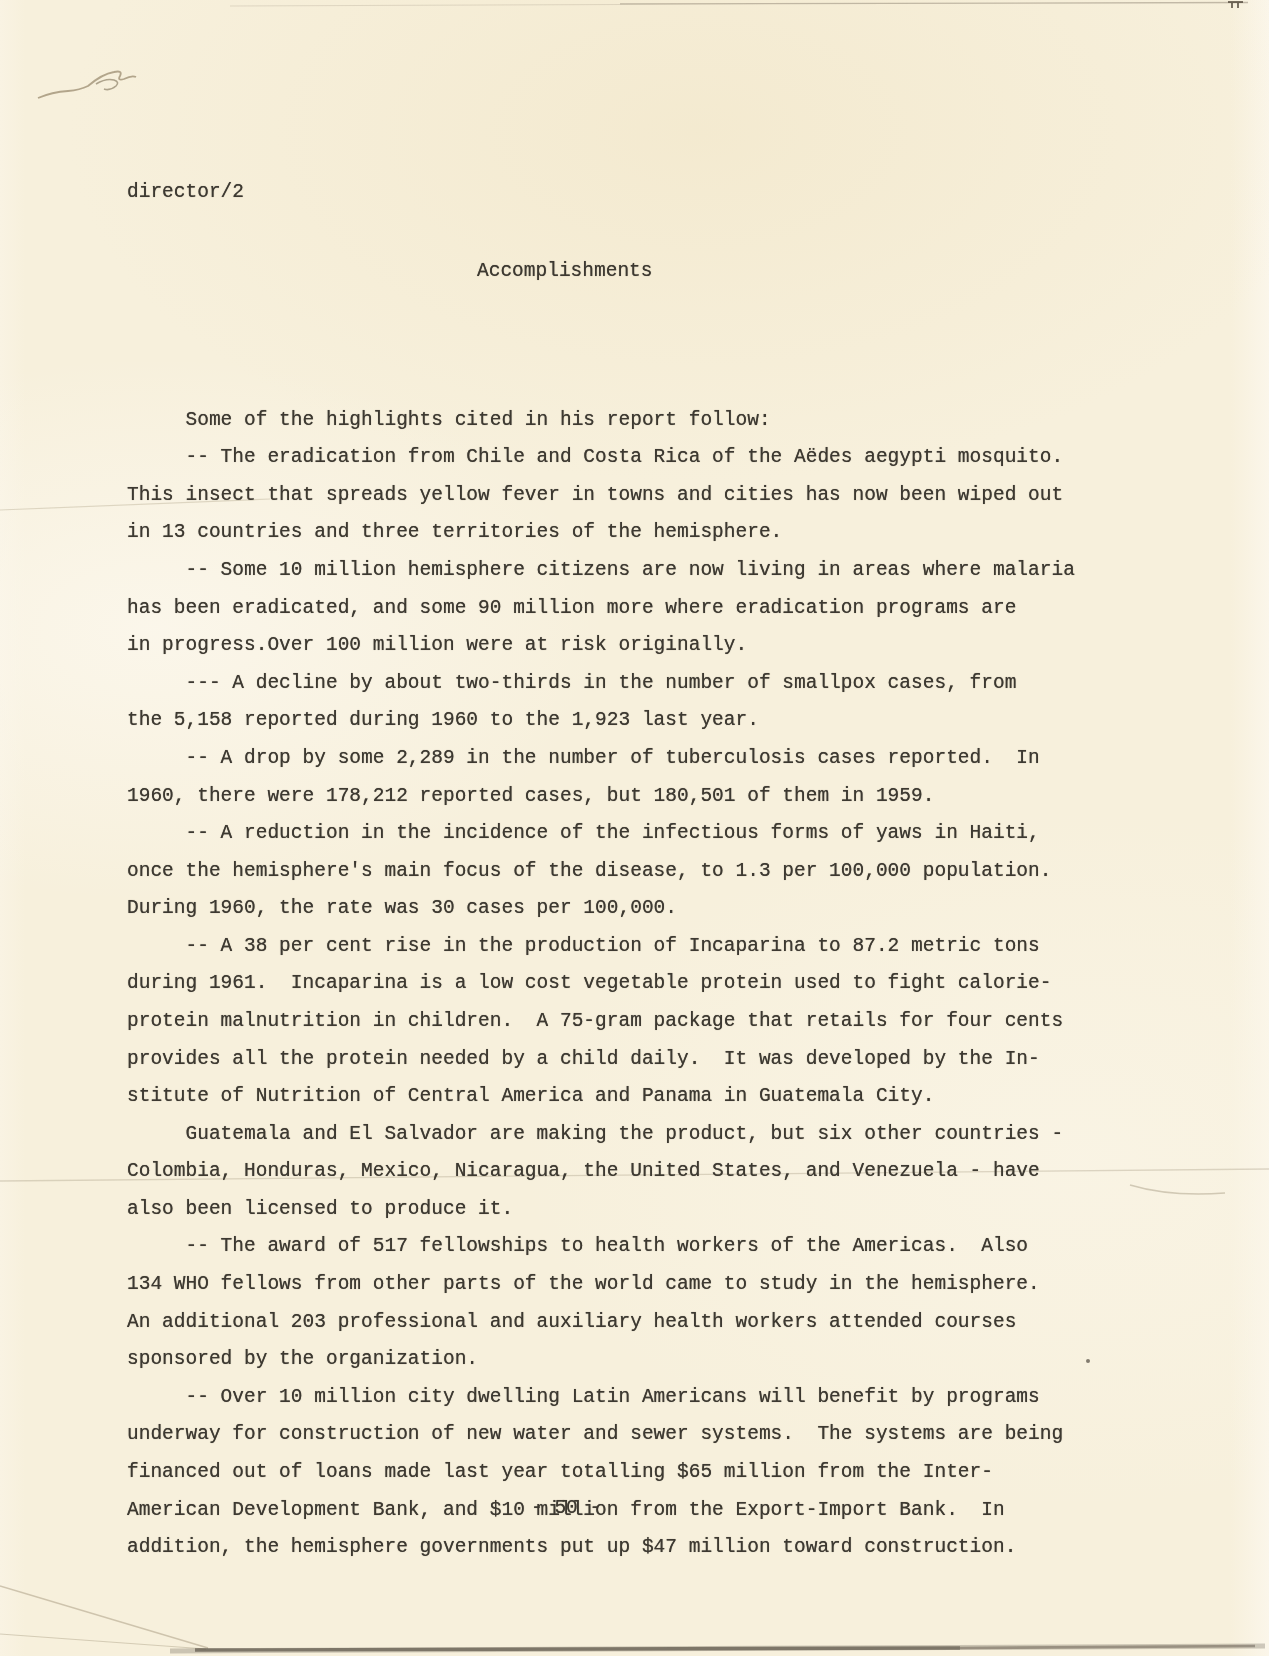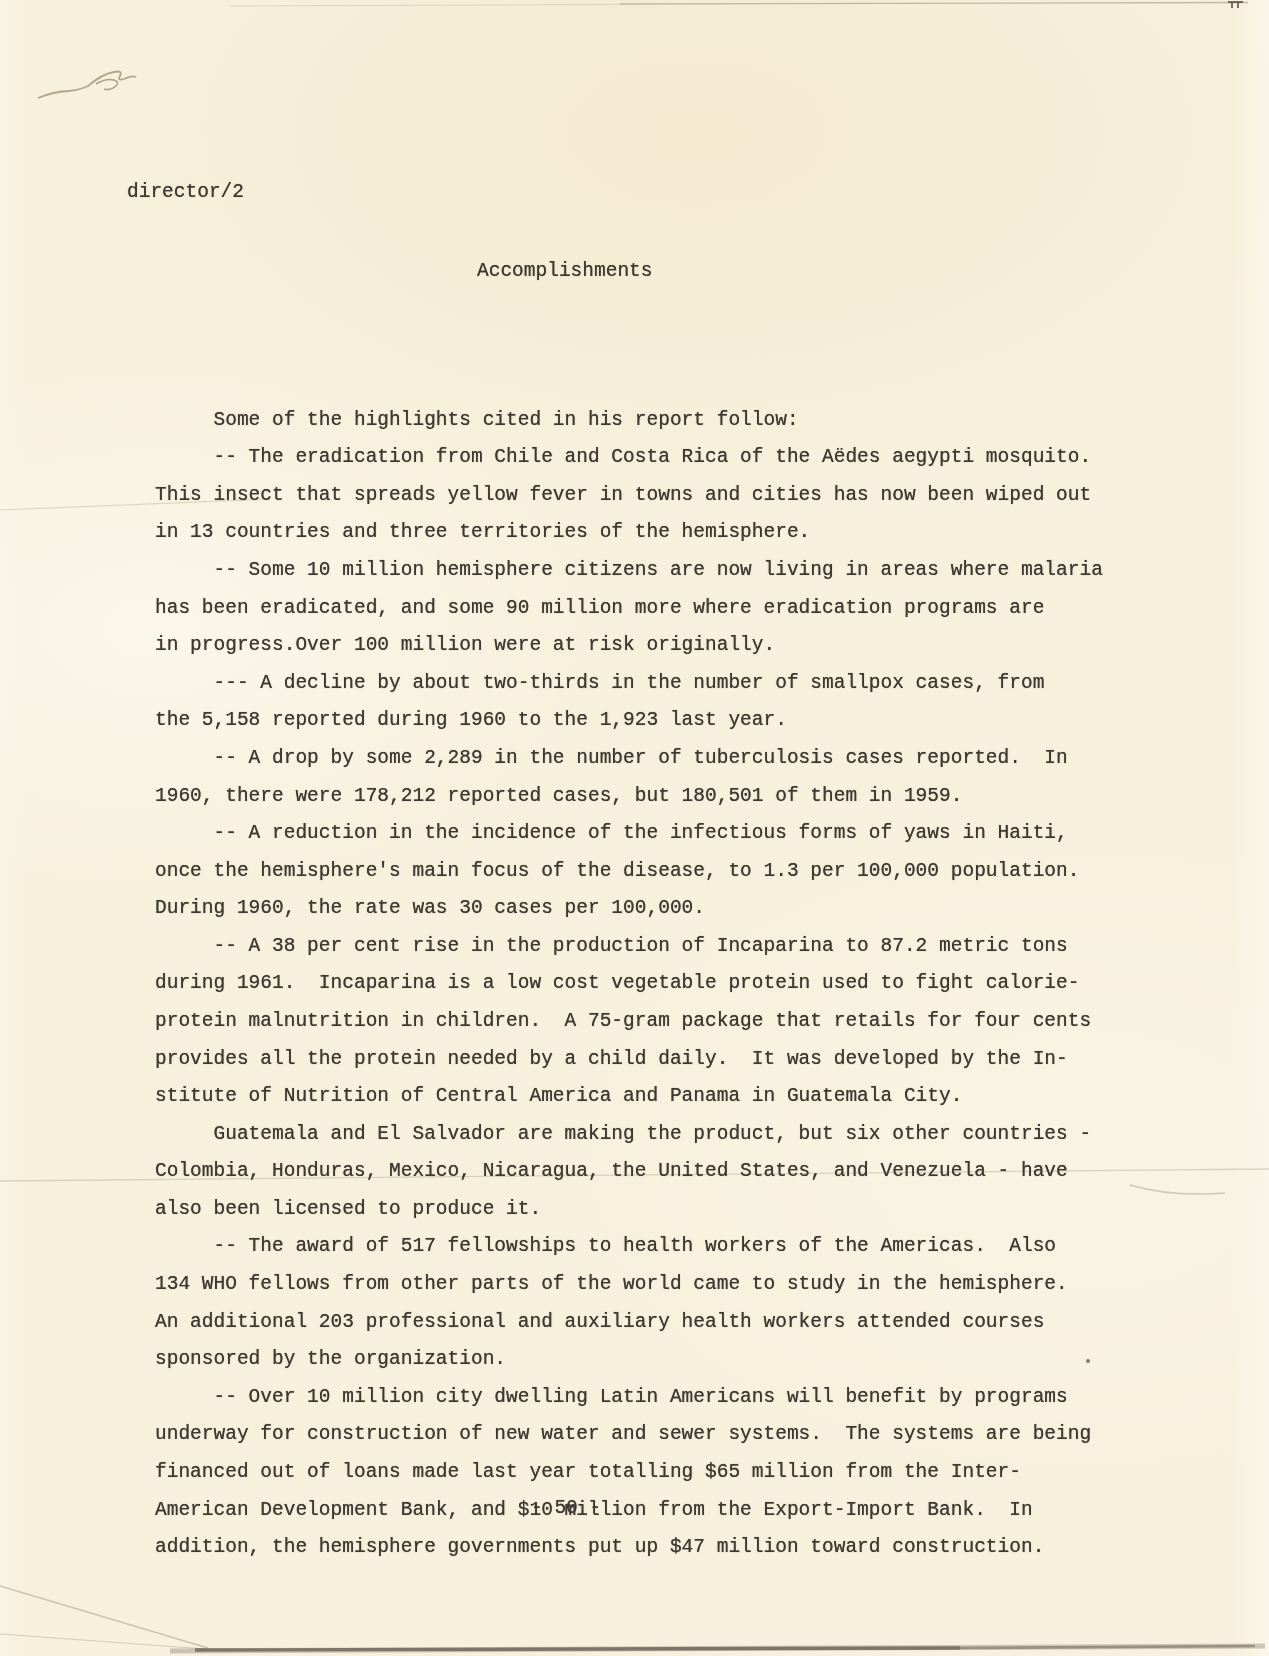--- a/index.html
+++ b/index.html
@@ -17,21 +17,21 @@
   }
   .typed{
     position:absolute;
     font-size:19.5px;
     white-space:pre;
     color:#3d3931;
     text-shadow:0 0 0.7px rgba(61,57,49,0.85);
   }
   .header-label{top:180px;left:127px;line-height:24px;}
   .doc-title{top:259px;left:477px;line-height:24px;}
-  .body-block{top:289px;left:127px;line-height:37.58px;margin-left:28px;}
+  .body-block{top:289px;left:127px;line-height:37.58px;}
   .body-block .line{height:37.58px;}
   .footer-mark{top:1496px;left:531px;line-height:24px;}
   .artifact{position:absolute;pointer-events:none;}
   .creases{top:0;left:0;width:1269px;height:1656px;}
   .stray-dot{
     top:1359px;left:1086px;width:4px;height:4px;border-radius:50%;
     background:rgba(80,73,62,0.7);
   }
   .top-tick{top:1px;left:1228px;width:15px;height:7px;}
   .top-tick span{position:absolute;background:rgba(72,62,50,0.72);}

